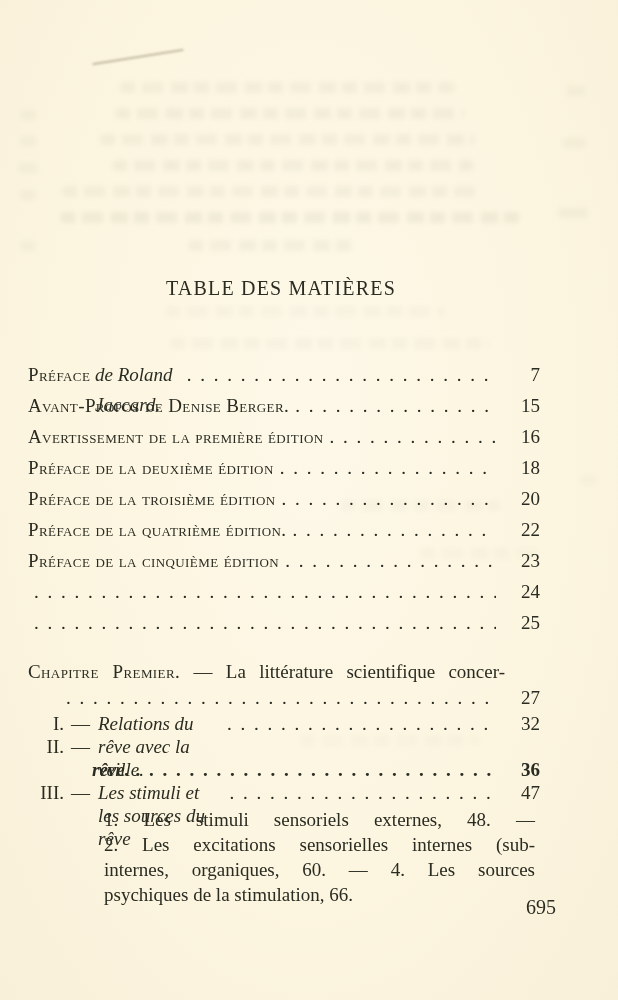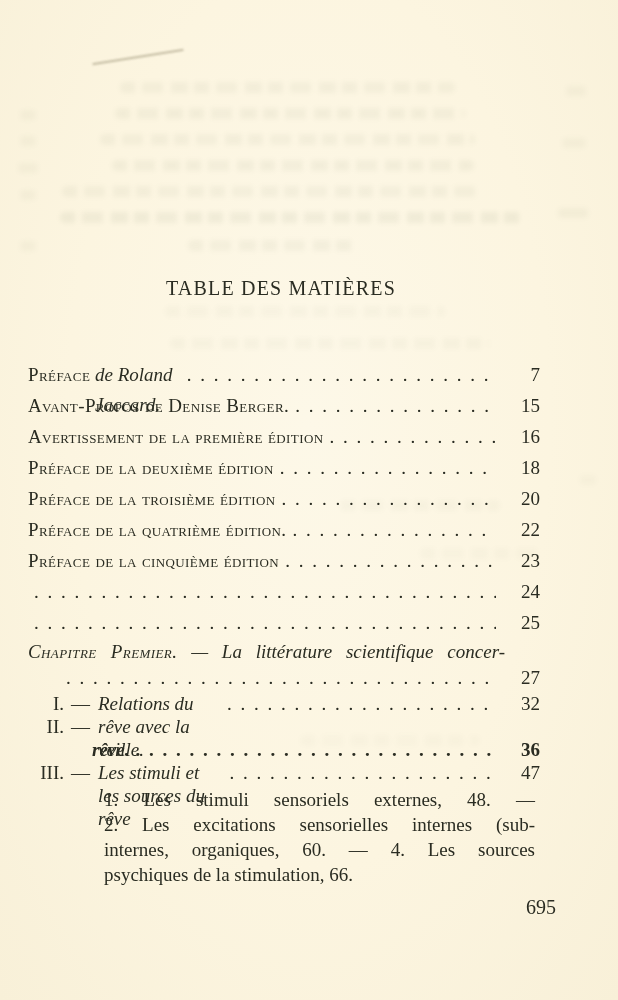--- a/index.html
+++ b/index.html
@@ -41,22 +41,22 @@
   .fm  { height:31px; line-height:30px; }
   .sc  { font-variant:small-caps; letter-spacing:.4px; white-space:nowrap; }
   .it  { font-style:italic; }
   .dots {
     flex:1 1 auto; overflow:hidden; white-space:nowrap;
     margin:0 4px 0 6px; word-spacing:4px;
   }
   .pg { flex:0 0 40px; text-align:right; }
 
   .ch1 {
-    margin-top:0; height:26px; line-height:26px;
-    width:477px; text-align:justify; text-align-last:justify;font-style:italic;
+    margin-top:20px; height:26px; line-height:26px;
+    width:477px; text-align:justify; text-align-last:justify;
   }
   .ch2 { height:27px; line-height:26px; padding-left:32px; }
 
   .sub { height:23px; line-height:23px; }
   .num { flex:0 0 36px; text-align:right; white-space:nowrap; }
   .dash { padding:0 8px 0 7px; }
   .jline { flex:1 1 auto; margin-right:35px; text-align:justify; text-align-last:justify; }
   .cont { padding-left:64px;font-weight:bold; }
 
   .para { margin:3px 0 0 76px; width:431px; line-height:25px; }

